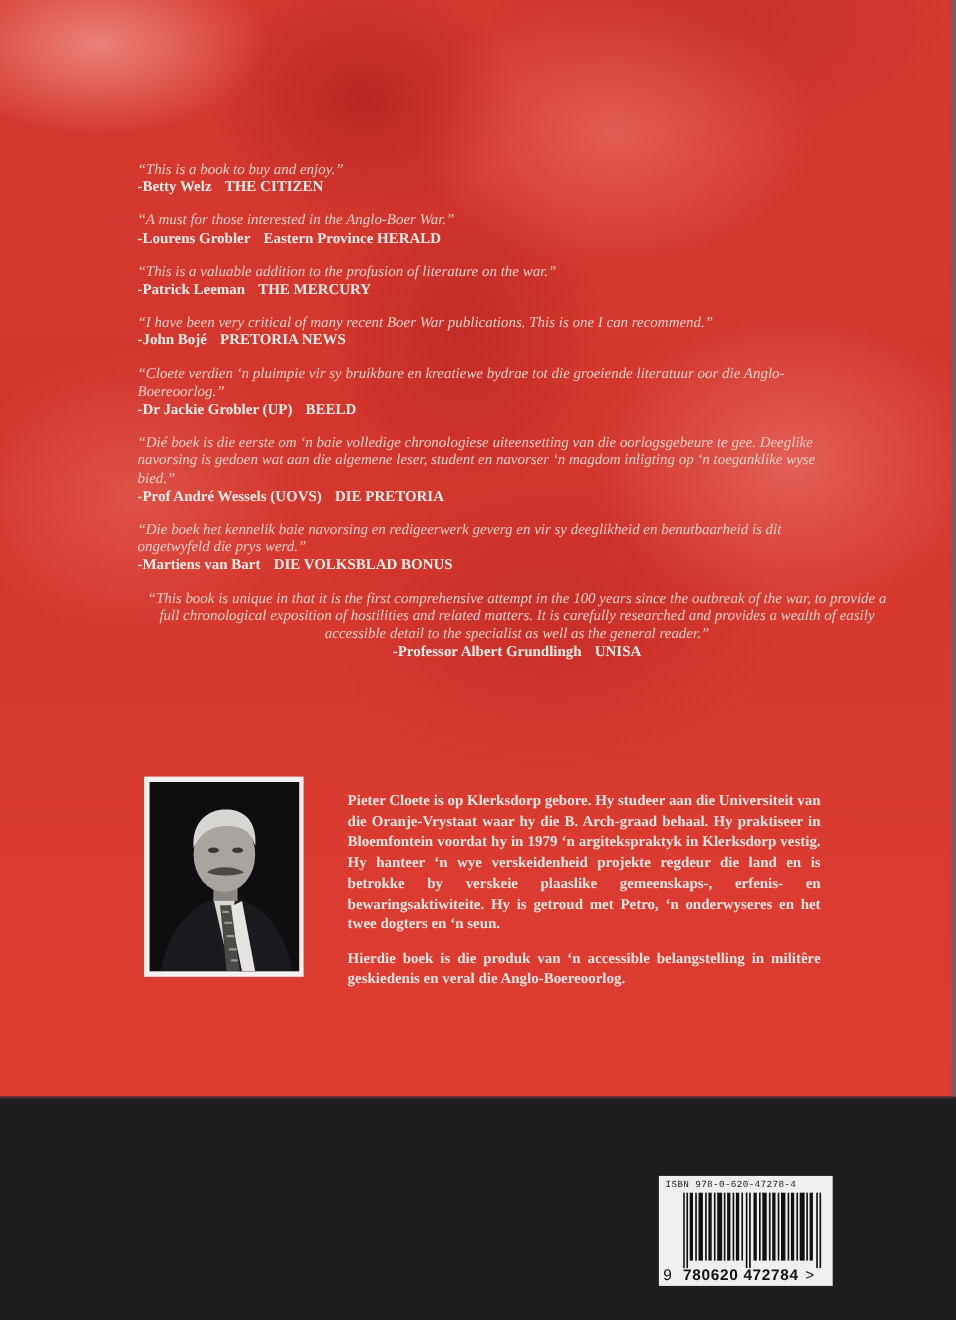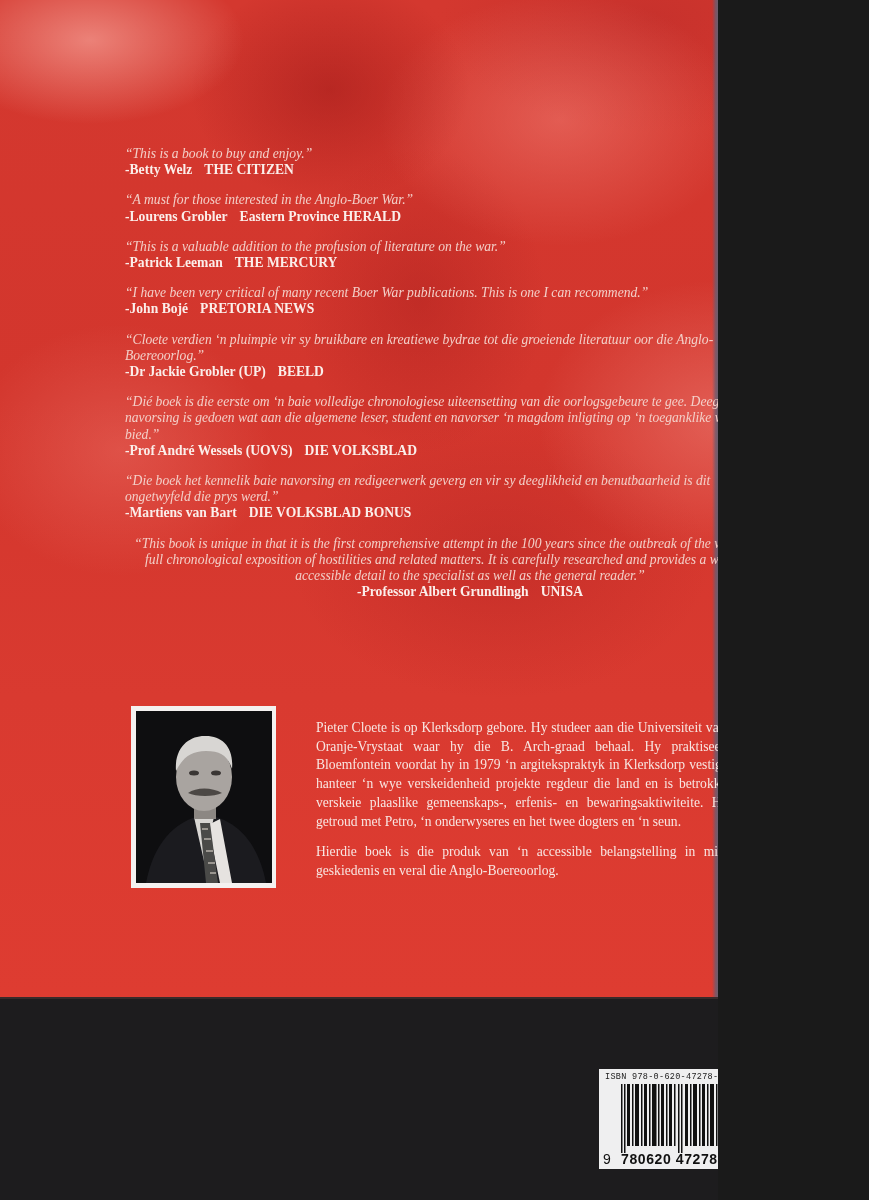--- a/index.html
+++ b/index.html
@@ -1,18 +1,18 @@
 <!DOCTYPE html>
 <html><head>
 <meta charset="utf-8">
 <style>
   html, body { margin:0; padding:0; }
   body { width:869px; height:1200px; overflow:hidden; background:#1a1a1a; }
   .cover {
-    position:relative; width:718px; height:1200px; overflow:hidden;
+    position:relative; width:869px; height:1200px; overflow:hidden;
     background:#0c4a6e;
   }
   .sky {
     position:absolute; left:0; top:0; width:869px; height:997px;
     background:
       radial-gradient(ellipse 220px 120px at 90px 40px, rgba(255,190,180,0.55), rgba(255,190,180,0) 70%),
       radial-gradient(ellipse 200px 160px at 330px 90px, rgba(150,20,20,0.45), rgba(150,20,20,0) 70%),
       radial-gradient(ellipse 260px 180px at 560px 120px, rgba(255,160,150,0.35), rgba(255,160,150,0) 70%),
       radial-gradient(ellipse 180px 220px at 420px 300px, rgba(160,25,25,0.35), rgba(160,25,25,0) 70%),
       radial-gradient(ellipse 260px 200px at 720px 420px, rgba(255,170,160,0.35), rgba(255,170,160,0) 70%),
@@ -39,21 +39,21 @@
   }
   .photo {
     position:absolute; left:5px; top:5px; width:136px; height:172px;
     background:#0f0f10; overflow:hidden;
   }
   .bio {
     position:absolute; left:316px; top:719px; width:430px;
     font-family:"Liberation Serif", serif; color:#f8e6e2; font-size:13.6px; line-height:18.7px;
     text-align:justify;
   }
-  .bio p { margin:0 0 12px 0; }
+  .bio p { margin:0 0 12px 0;font-weight:bold; }
   .footer-band {
     position:absolute; left:0; top:997px; width:869px; height:203px;
     background:#1d1c1e;
     box-shadow: inset 0 2px 0 #3a2a2a;
   }
   .barcode-box {
     position:absolute; left:599px; top:1033px; width:158px; height:100px;
     background:#efeff0;
     margin-top:36px;
   }
@@ -94,21 +94,21 @@
     <div class="review">
       <div class="quote">“I have been very critical of many recent Boer War publications.  This is one I can recommend.”</div>
       <div class="source"><span>-John Bojé</span><span class="pub">PRETORIA NEWS</span></div>
     </div>
     <div class="review" style="width:600px;">
       <div class="quote">“Cloete verdien ‘n pluimpie vir sy bruikbare en kreatiewe bydrae tot die groeiende literatuur oor die Anglo-Boereoorlog.”</div>
       <div class="source"><span>-Dr Jackie Grobler (UP)</span><span class="pub">BEELD</span></div>
     </div>
     <div class="review" style="width:630px;">
       <div class="quote">“Dié boek is die eerste om ‘n baie volledige chronologiese uiteensetting van die oorlogsgebeure te gee. Deeglike navorsing is gedoen wat aan die algemene leser, student en navorser ‘n magdom inligting op ‘n toeganklike wyse bied.”</div>
-      <div class="source"><span>-Prof André Wessels (UOVS)</span><span class="pub">DIE VOLKSBLAD</span></div>
+      <div class="source"><span>-Prof André Wessels (UOVS)</span><span class="pub">DIE PRETORIA</span></div>
     </div>
     <div class="review" style="width:600px;">
       <div class="quote">“Die boek het kennelik baie navorsing en redigeerwerk geverg en vir sy deeglikheid en benutbaarheid is dit ongetwyfeld die prys werd.”</div>
       <div class="source"><span>-Martiens van Bart</span><span class="pub">DIE VOLKSBLAD BONUS</span></div>
     </div>
     <div class="review" style="width:690px;text-align:center;">
       <div class="quote">“This book is unique in that it is the first comprehensive attempt in the 100 years since the outbreak of the war, to provide a full chronological exposition of hostilities and related matters.  It is carefully researched and provides a wealth of easily accessible detail to the specialist as well as the general reader.”</div>
       <div class="source"><span>-Professor Albert Grundlingh</span><span class="pub">UNISA</span></div>
     </div>
   </div>

